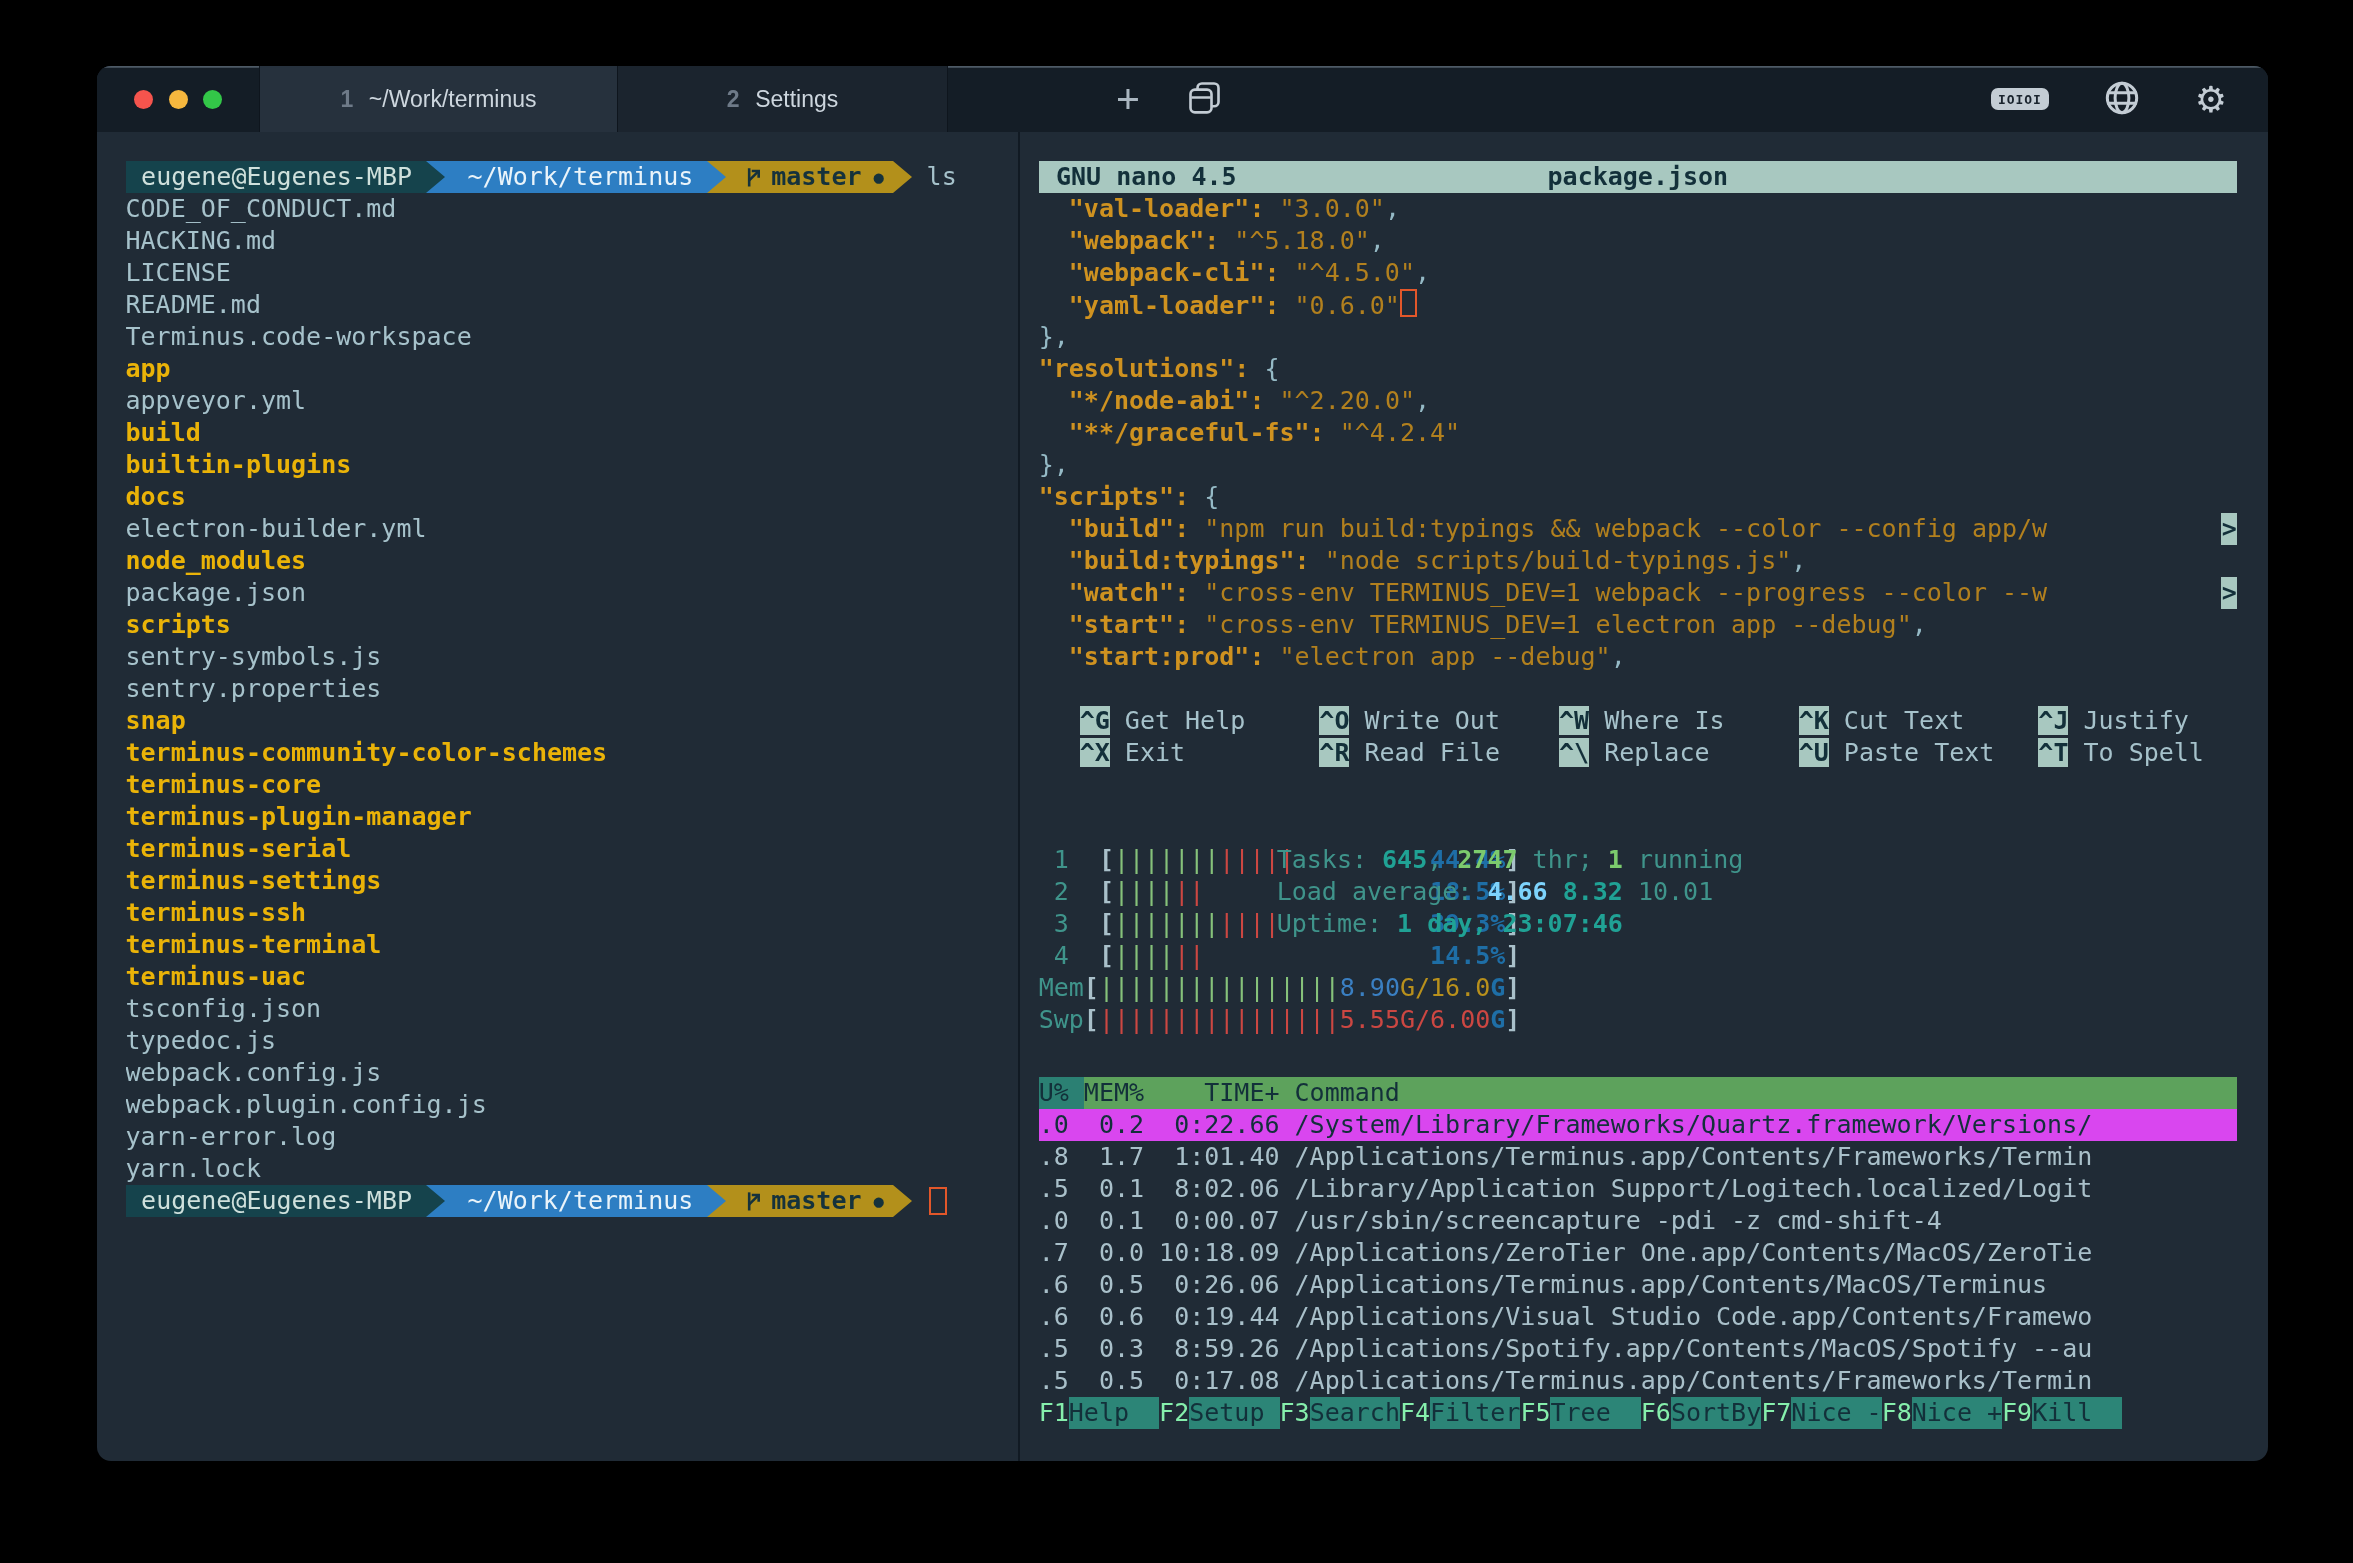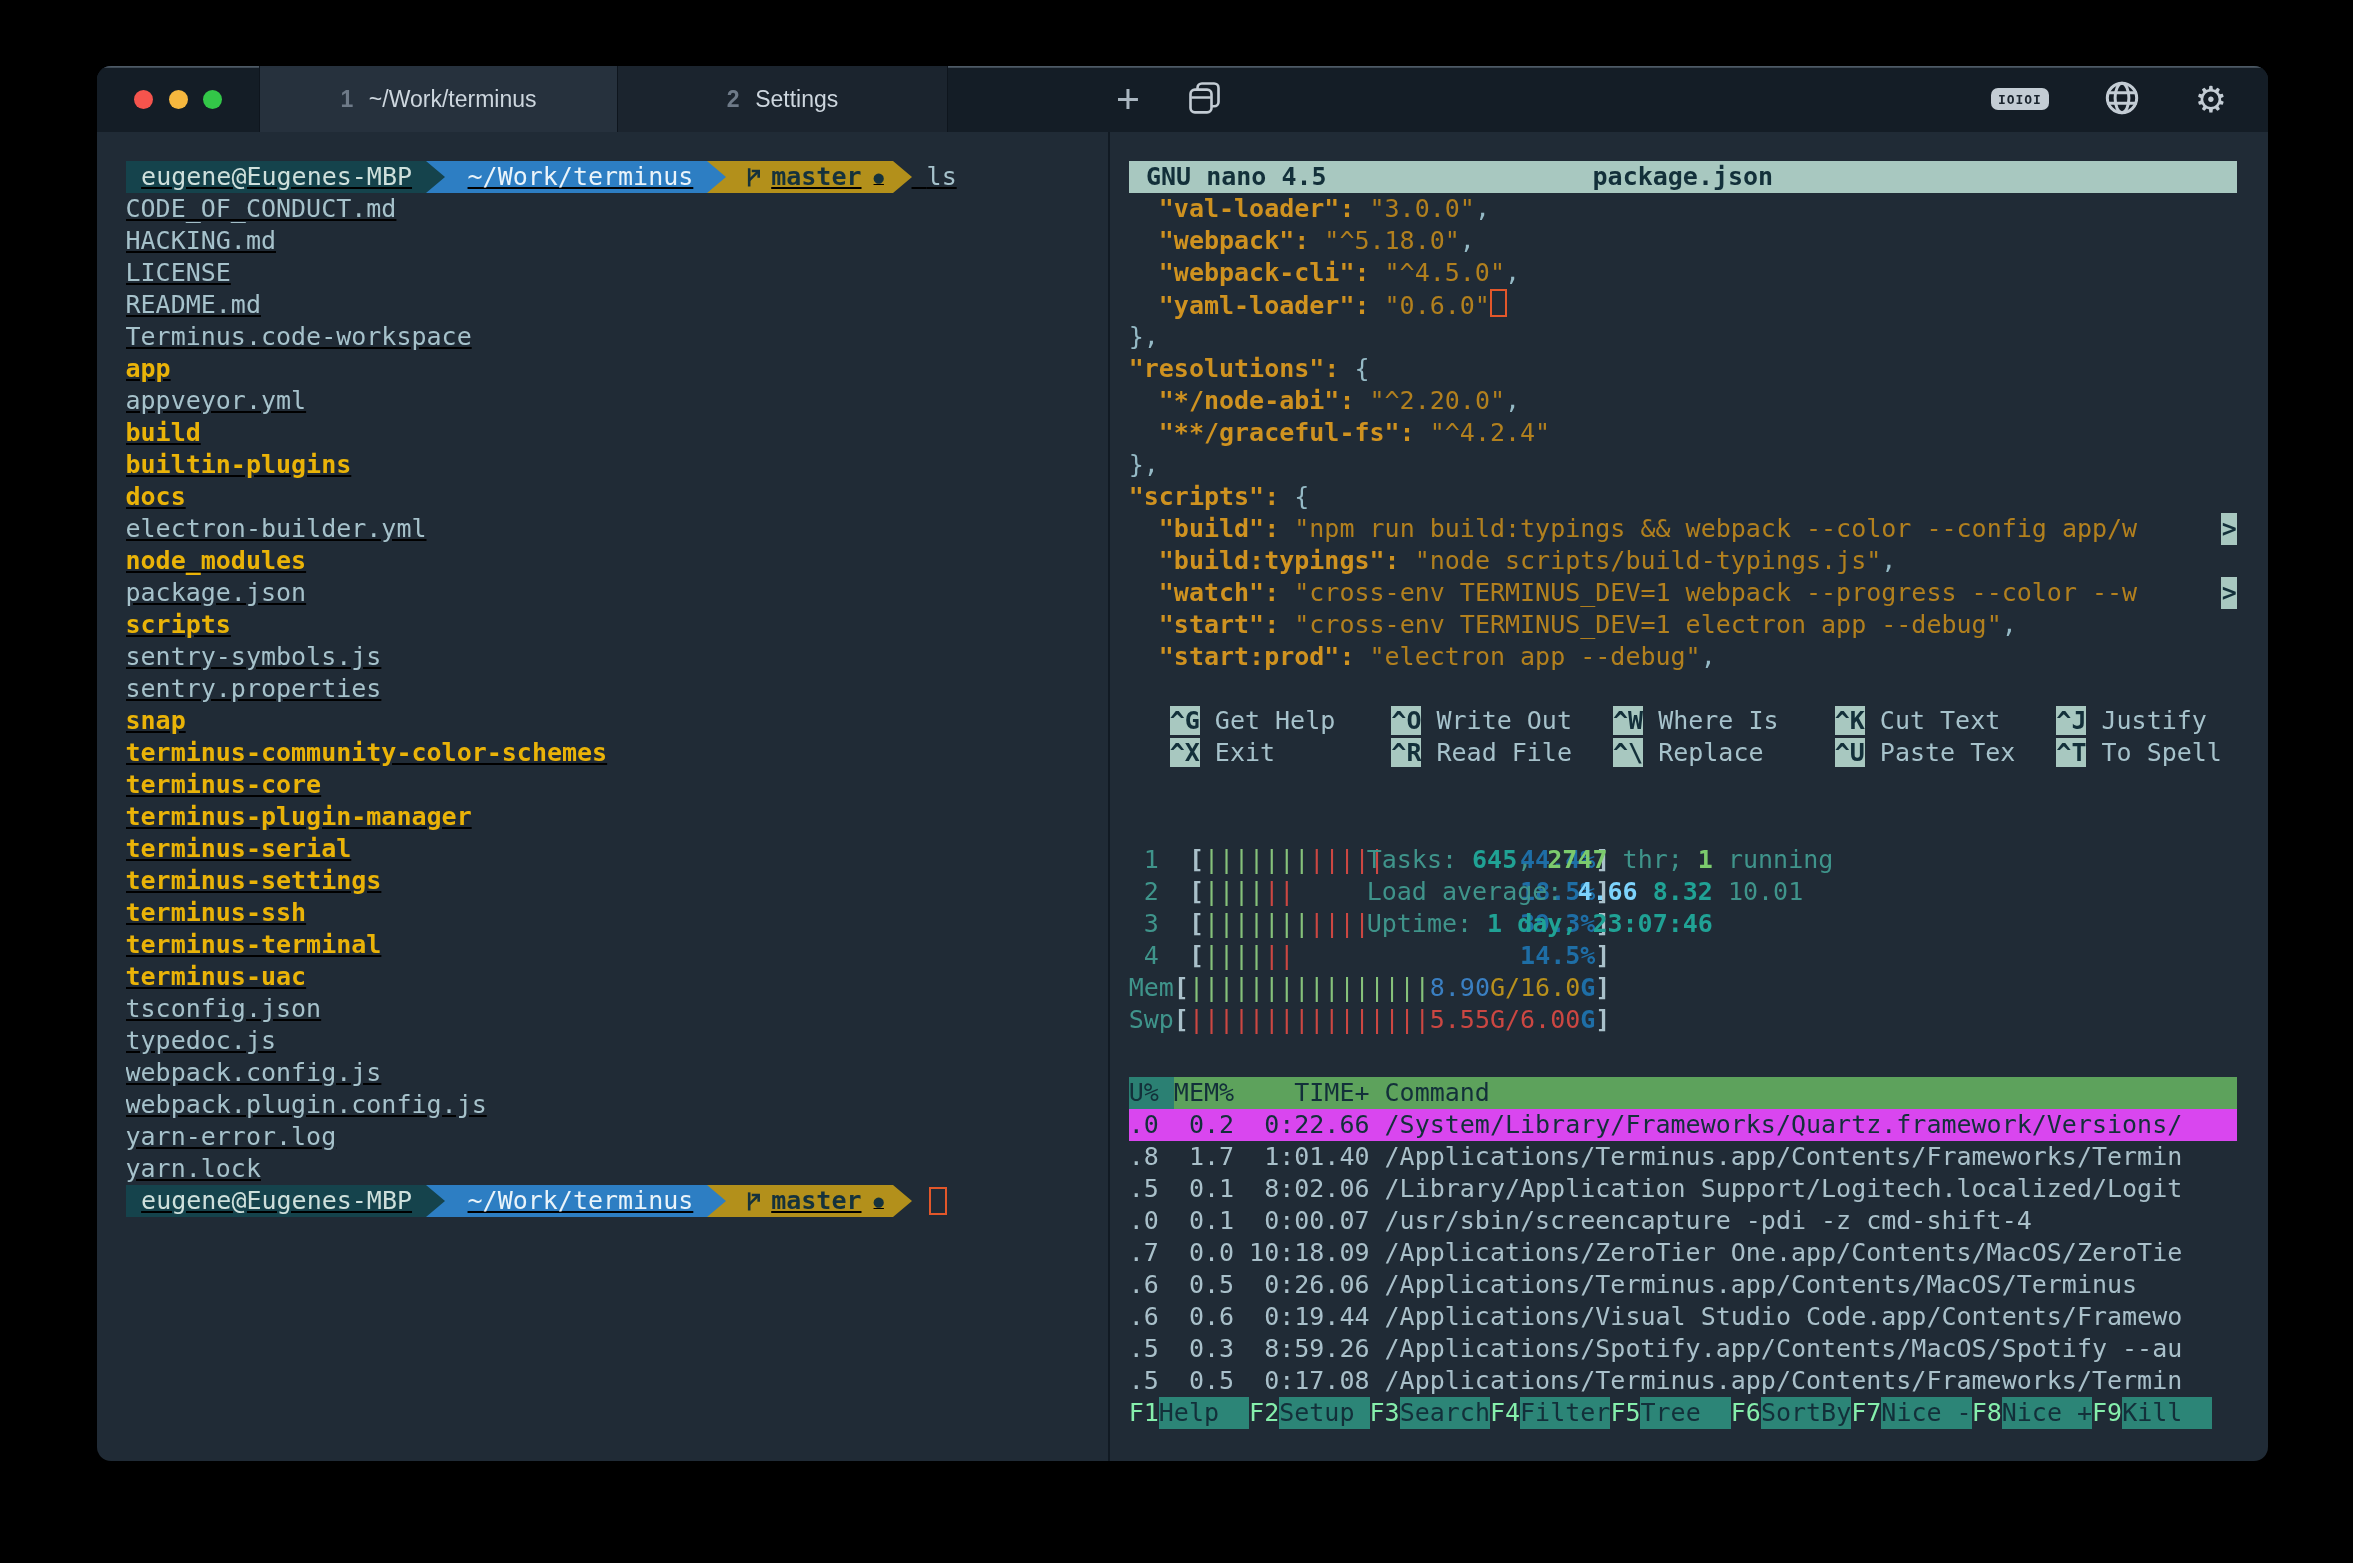--- a/index.html
+++ b/index.html
@@ -18,21 +18,21 @@
   .plus{margin-left:156px;align-self:center;color:#aab6c0;font-size:41px;font-weight:200;
     line-height:1;padding:0 12px;cursor:default;}
   .copybtn{align-self:center;margin-left:35px;}
   .tb-spacer{flex:1;}
   .rt-icons{display:flex;align-items:center;gap:54px;padding-right:41px;}
   .kbd-badge{background:#c3ccd4;color:#1a242e;border-radius:7px;padding:3.5px 7px;
     font-family:"DejaVu Sans Mono",monospace;font-size:13px;font-weight:bold;letter-spacing:0.9px;}
   .gear{color:#c3ccd4;font-size:36px;font-family:"DejaVu Sans",sans-serif;}
   
   .content{display:flex;height:1329px;}
-  .pane-left{width:1011px;padding:28.5px 0 0 28.5px;box-sizing:border-box;text-decoration:underline;}
+  .pane-left{width:921px;padding:28.5px 0 0 28.5px;box-sizing:border-box;}
   .vdivider{width:1.7px;background:#111a23;}
   .pane-right{flex:1;padding:28.5px 31px 0 19px;box-sizing:border-box;position:relative;overflow:hidden;}
   .tline{font-family:"DejaVu Sans Mono",monospace;font-size:25px;line-height:32px;height:32px;
     white-space:pre;overflow:hidden;color:#a6c2cb;}
   .dir{color:#eab308;font-weight:bold;}
   .file{color:#a6c2cb;}
   
   .prompt{display:flex;align-items:stretch;height:32px;}
   .pseg{display:flex;align-items:center;font-family:"DejaVu Sans Mono",monospace;font-size:25px;white-space:pre;}
   .seg-user{background:#15434c;color:#cfe0dc;padding:0 14px 0 15.6px;}

